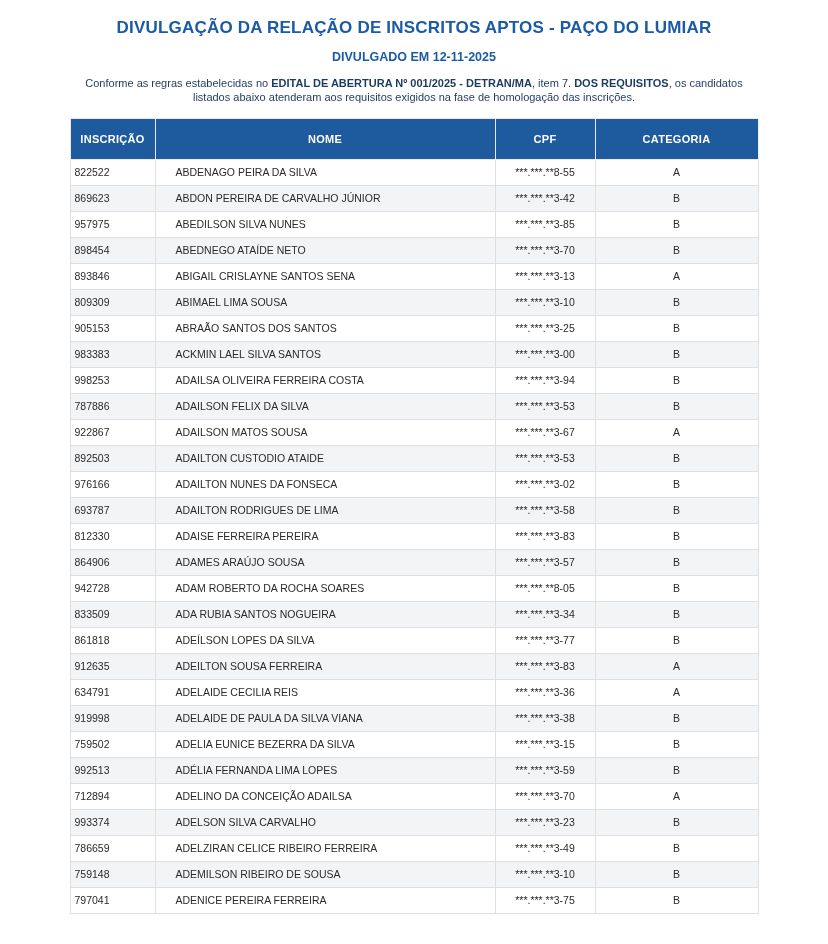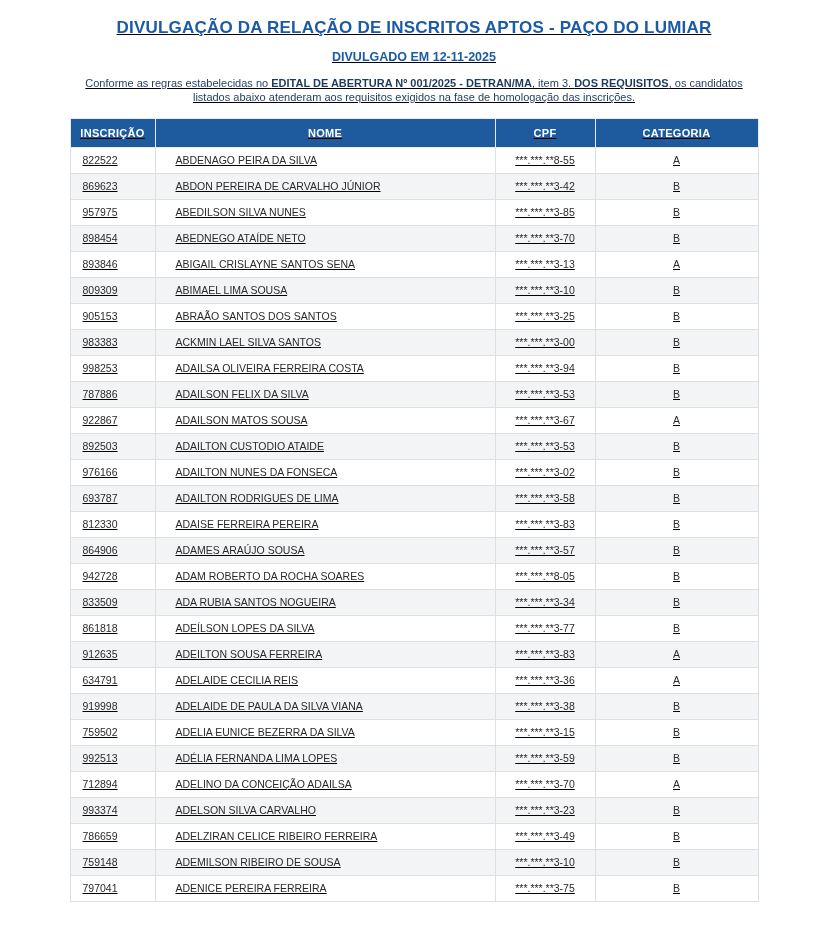--- a/index.html
+++ b/index.html
@@ -8,21 +8,20 @@
     background: #ffffff;
     font-family: "Liberation Sans", "DejaVu Sans", sans-serif;
   }
   .page {
     width: 828px;
     height: 944px;
     margin: 0 auto;
     background: #ffffff;
     overflow: hidden;
     position: relative;
-    text-decoration: underline;
   }
   .header-block {
     padding-top: 18px;
     text-align: center;
   }
   .page-title {
     color: #1b5aa5;
     font-size: 17px;
     font-weight: bold;
     letter-spacing: 0.2px;
@@ -54,47 +53,47 @@
   col.c-nome      { width: 340px; }
   col.c-cpf       { width: 100px; }
   col.c-categoria { width: 163px; }
   table.list thead th {
     background: #1d5a9e;
     color: #ffffff;
     font-size: 11px;
     font-weight: bold;
     letter-spacing: 0.3px;
     text-align: center;
-    padding: 8px 4px;
+    padding: 14px 4px;
     border: 1px solid #e8ebee;
   }
   table.list tbody td {
     border: 1px solid #dcdfe3;
     padding: 6px 8px;
     color: #2a2a2a;
     line-height: 13px;
     white-space: nowrap;
     overflow: hidden;
   }
-  table.list tbody td:nth-child(1) { text-align: left; padding-left: 12px; }
+  table.list tbody td:nth-child(1) { text-align: left; padding-left: 4px; }
   table.list tbody td:nth-child(2) { text-align: left; padding-left: 20px; }
   table.list tbody td:nth-child(3) { text-align: center; }
   table.list tbody td:nth-child(4) { text-align: center; }
   table.list tbody tr:nth-child(even) { background: #f3f4f6; }
   table.list tbody tr:nth-child(odd)  { background: #ffffff; }
 </style>
 </head>
 <body>
 
 <div class="page">
 
   <div class="header-block">
     <div class="page-title">DIVULGAÇÃO DA RELAÇÃO DE INSCRITOS APTOS - PAÇO DO LUMIAR</div>
     <div class="page-subtitle">DIVULGADO EM 12-11-2025</div>
-    <p class="note"><span>Conforme as regras estabelecidas no </span><span class="b">EDITAL DE ABERTURA Nº 001/2025 - DETRAN/MA</span><span>, item 3. </span><span class="b">DOS REQUISITOS</span><span>, os candidatos listados abaixo atenderam aos requisitos exigidos na fase de homologação das inscrições.</span></p>
+    <p class="note"><span>Conforme as regras estabelecidas no </span><span class="b">EDITAL DE ABERTURA Nº 001/2025 - DETRAN/MA</span><span>, item 7. </span><span class="b">DOS REQUISITOS</span><span>, os candidatos listados abaixo atenderam aos requisitos exigidos na fase de homologação das inscrições.</span></p>
   </div>
 
   <table class="list">
     <colgroup>
       <col class="c-inscricao">
       <col class="c-nome">
       <col class="c-cpf">
       <col class="c-categoria">
     </colgroup>
     <thead>

